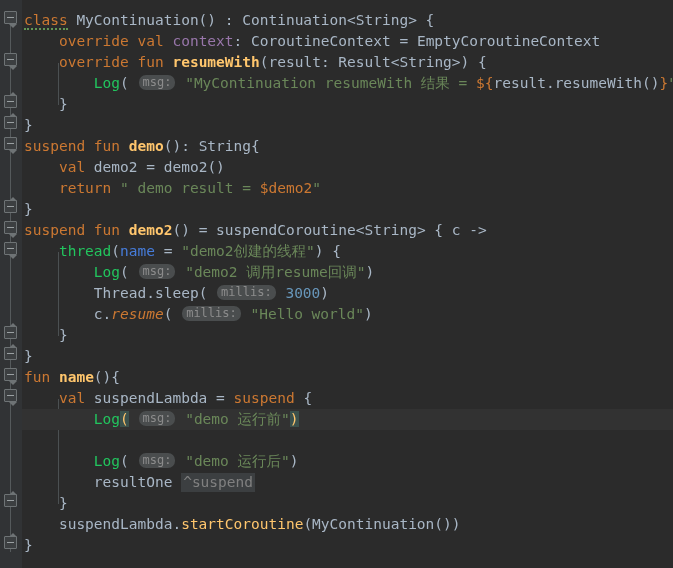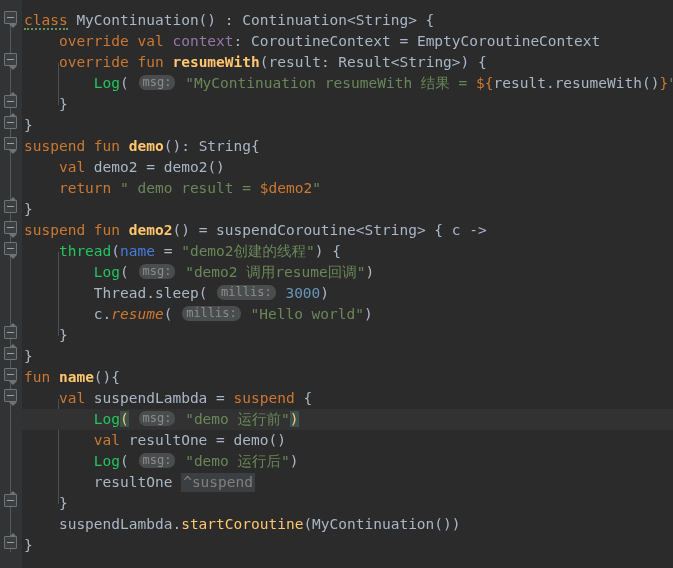--- a/index.html
+++ b/index.html
@@ -211,21 +211,20 @@
     <div class="line" style="top:325px"><span class="txt">    <span class="plain">}</span></span></div>
 
     <div class="line" style="top:346px"><span class="txt"><span class="plain">}</span></span></div>
 
     <div class="line" style="top:367px"><span class="txt"><span class="kw">fun</span> <span class="fnb">name</span><span class="plain">(){</span></span></div>
 
     <div class="line" style="top:388px"><span class="txt">    <span class="kw">val</span> <span class="id">suspendLambda</span> <span class="plain">= </span><span class="kw">suspend</span> <span class="plain">{</span></span></div>
 
     <div class="line caret" style="top:409px"><span class="txt">        <span class="sus">Log</span><span class="brmatch">(</span> <span class="hint">msg:</span> <span class="str">"demo 运行前"</span><span class="brmatch">)</span></span></div>
 
-    <div class="line" style="top:430px"><span class="txt">        <span class="kw">val</span> <span class="id">resultOne</span> <span class="plain">= </span><span class="id">demo</span><span class="plain">()</span></span></div>
 
     <div class="line" style="top:451px"><span class="txt">        <span class="sus">Log</span><span class="plain">(</span> <span class="hint">msg:</span> <span class="str">"demo 运行后"</span><span class="plain">)</span></span></div>
 
     <div class="line" style="top:472px"><span class="txt">        <span class="id">resultOne</span> <span class="lbl">^suspend</span></span></div>
 
     <div class="line" style="top:493px"><span class="txt">    <span class="plain">}</span></span></div>
 
     <div class="line" style="top:514px"><span class="txt">    <span class="id">suspendLambda</span><span class="plain">.</span><span class="fni">startCoroutine</span><span class="plain">(</span><span class="id">MyContinuation</span><span class="plain">())</span></span></div>
 
     <div class="line" style="top:535px"><span class="txt"><span class="plain">}</span></span></div>

